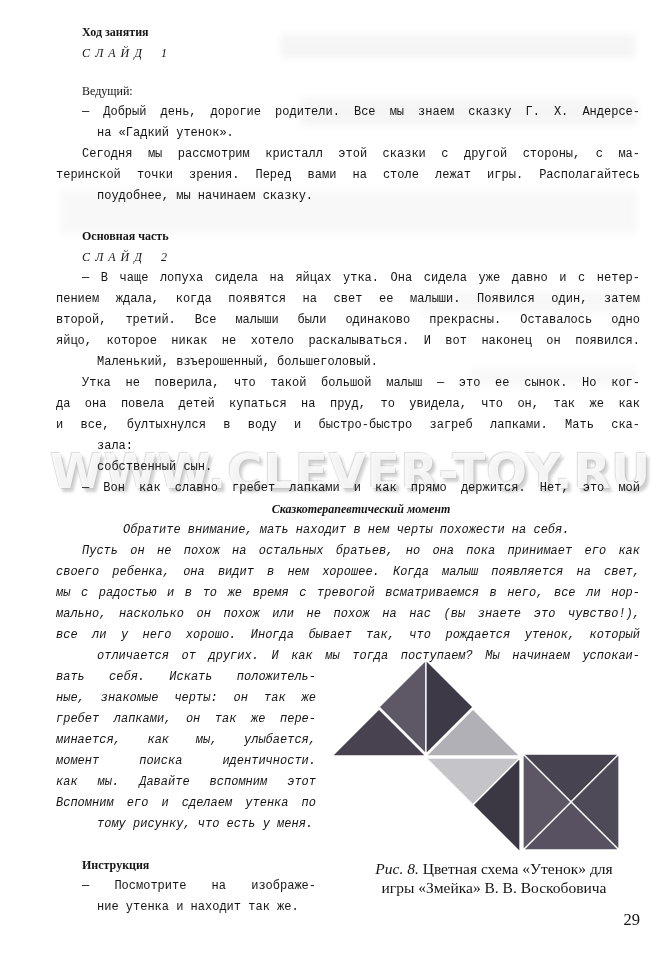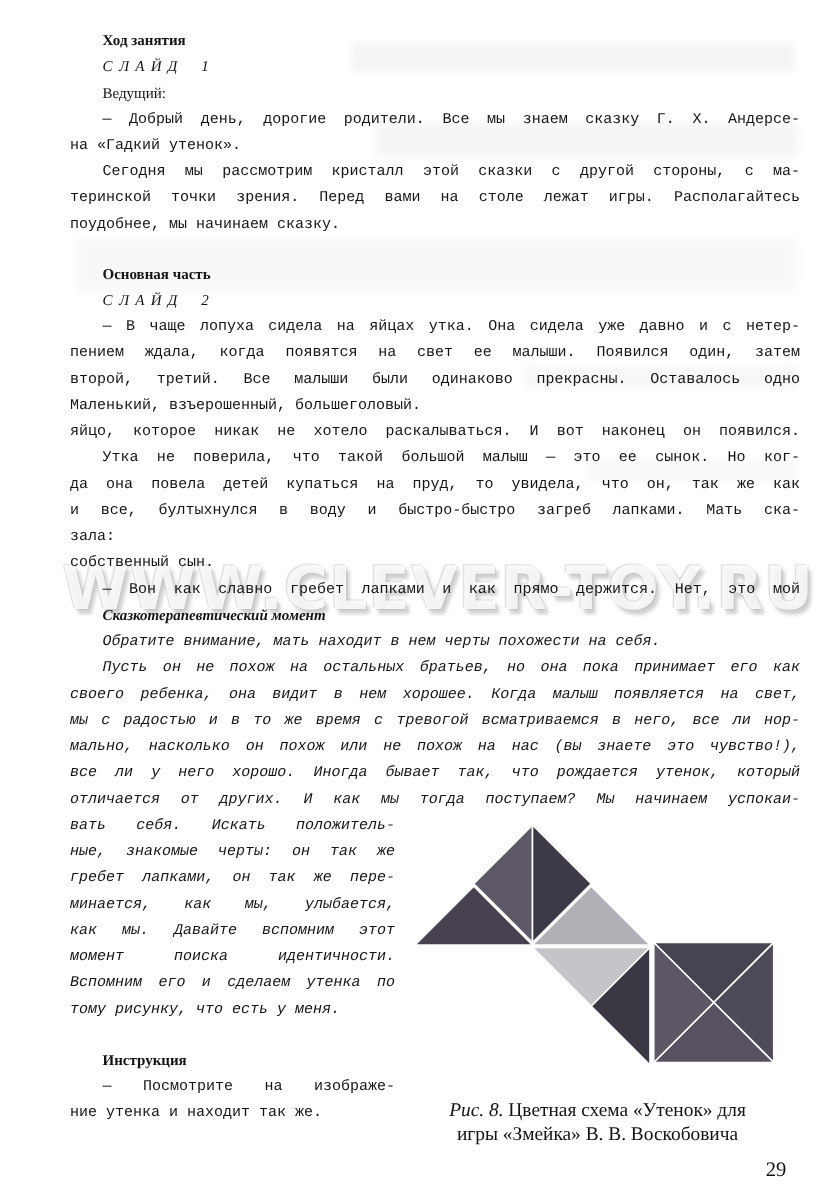--- a/index.html
+++ b/index.html
@@ -24,43 +24,42 @@
     text-shadow: 3px 4px 3px rgba(170,170,170,0.55), -1px -1px 1px rgba(210,210,210,0.8), 1px 1px 0 rgba(190,190,190,0.35);
     user-select:none;
   }
   .content {
     position:absolute; z-index:2;
     left:56px; top:22px; width:584px;
     font-size:12px; line-height:21px;
   }
   .line { text-align:justify; text-align-last:justify;font-family:Liberation Mono, monospace; }
   .line.first { text-indent:26px; }
-  .line.last  { text-align-last:left; }
+  .line.last  { text-align-last:left;margin-left:41px; }
   .noind .line.first { text-indent:0; }
   .contpara .line.last { text-align-last:justify; }
   .hdr { font-weight:bold; text-indent:26px; }
   .slide { font-style:italic; letter-spacing:5px; word-spacing:6px; text-indent:26px; }
-  .plain { text-indent:26px; }
+  .plain { text-indent:26px;margin-top:17px; }
   .it { font-style:italic; }
-  .bolditalic { font-weight:bold; font-style:italic; text-indent:26px; }
+  .bolditalic { font-weight:bold; font-style:italic; text-indent:26px;text-align:center; }
   .gap1 { height:19px; }
   .gap2 { height:20px; }
   .narrow { width:260px; }
   .figure { position:absolute; z-index:2; left:331px; top:654px; }
   .caption {
     position:absolute; z-index:2;
-    left:320px; top:860px; width:316px;
+    left:336px; top:860px; width:316px;
     text-align:center;
-    font-size:15.5px; line-height:18.5px;margin-top:20px;
+    font-size:15.5px; line-height:18.5px;
   }
   .pagenum {
     position:absolute; z-index:2;
-    right:39px; top:910px;
+    right:28px; top:910px;
     font-size:16.5px;
-    margin-top:16px;
   }
 </style>
 </head>
 <body>
 
 <div class="noise" style="left:280px; top:34px; width:356px; height:24px;"></div>
 <div class="noise" style="left:300px; top:98px; width:338px; height:28px;"></div>
 <div class="noise" style="left:60px; top:190px; width:578px; height:44px; opacity:0.06;"></div>
 <div class="noise" style="left:420px; top:292px; width:218px; height:20px; opacity:0.07;"></div>
 <div class="noise" style="left:470px; top:368px; width:168px; height:18px; opacity:0.06;"></div>
@@ -81,22 +80,22 @@
       <div class="line last">поудобнее, мы начинаем сказку.</div>
     </div>
 
   <div class="gap1"></div>
   <div class="hdr">Основная часть</div>
   <div class="slide">СЛАЙД 2</div>
   <div class="para">
       <div class="line first">— В чаще лопуха сидела на яйцах утка. Она сидела уже давно и с нетер-</div>
       <div class="line">пением ждала, когда появятся на свет ее малыши. Появился один, затем</div>
       <div class="line">второй, третий. Все малыши были одинаково прекрасны. Оставалось одно</div>
+      <div class="line">яйцо, которое никак не хотело раскалываться. И вот наконец он появился.</div>
       <div class="line last">Маленький, взъерошенный, большеголовый.</div>
-      <div class="line">яйцо, которое никак не хотело раскалываться. И вот наконец он появился.</div>
     </div>
   <div class="para">
       <div class="line first">Утка не поверила, что такой большой малыш — это ее сынок. Но ког-</div>
       <div class="line">да она повела детей купаться на пруд, то увидела, что он, так же как</div>
       <div class="line">и все, бултыхнулся в воду и быстро-быстро загреб лапками. Мать ска-</div>
       <div class="line last">зала:</div>
     </div>
   <div class="para">
       <div class="line last">собственный сын.</div>
       <div class="line first">— Вон как славно гребет лапками и как прямо держится. Нет, это мой</div>
@@ -112,22 +111,22 @@
       <div class="line">мы с радостью и в то же время с тревогой всматриваемся в него, все ли нор-</div>
       <div class="line">мально, насколько он похож или не похож на нас (вы знаете это чувство!),</div>
       <div class="line">все ли у него хорошо. Иногда бывает так, что рождается утенок, который</div>
       <div class="line last">отличается от других. И как мы тогда поступаем? Мы начинаем успокаи-</div>
     </div>
   <div class="para it narrow noind">
       <div class="line first">вать себя. Искать положитель-</div>
       <div class="line">ные, знакомые черты: он так же</div>
       <div class="line">гребет лапками, он так же пере-</div>
       <div class="line">минается, как мы, улыбается,</div>
+      <div class="line">момент поиска идентичности.</div>
       <div class="line">как мы. Давайте вспомним этот</div>
-      <div class="line">момент поиска идентичности.</div>
       <div class="line">Вспомним его и сделаем утенка по</div>
       <div class="line last">тому рисунку, что есть у меня.</div>
     </div>
 
   <div class="gap2"></div>
   <div class="hdr narrow">Инструкция</div>
   <div class="para narrow">
       <div class="line first">— Посмотрите на изображе-</div>
       <div class="line last">ние утенка и находит так же.</div>
     </div>

